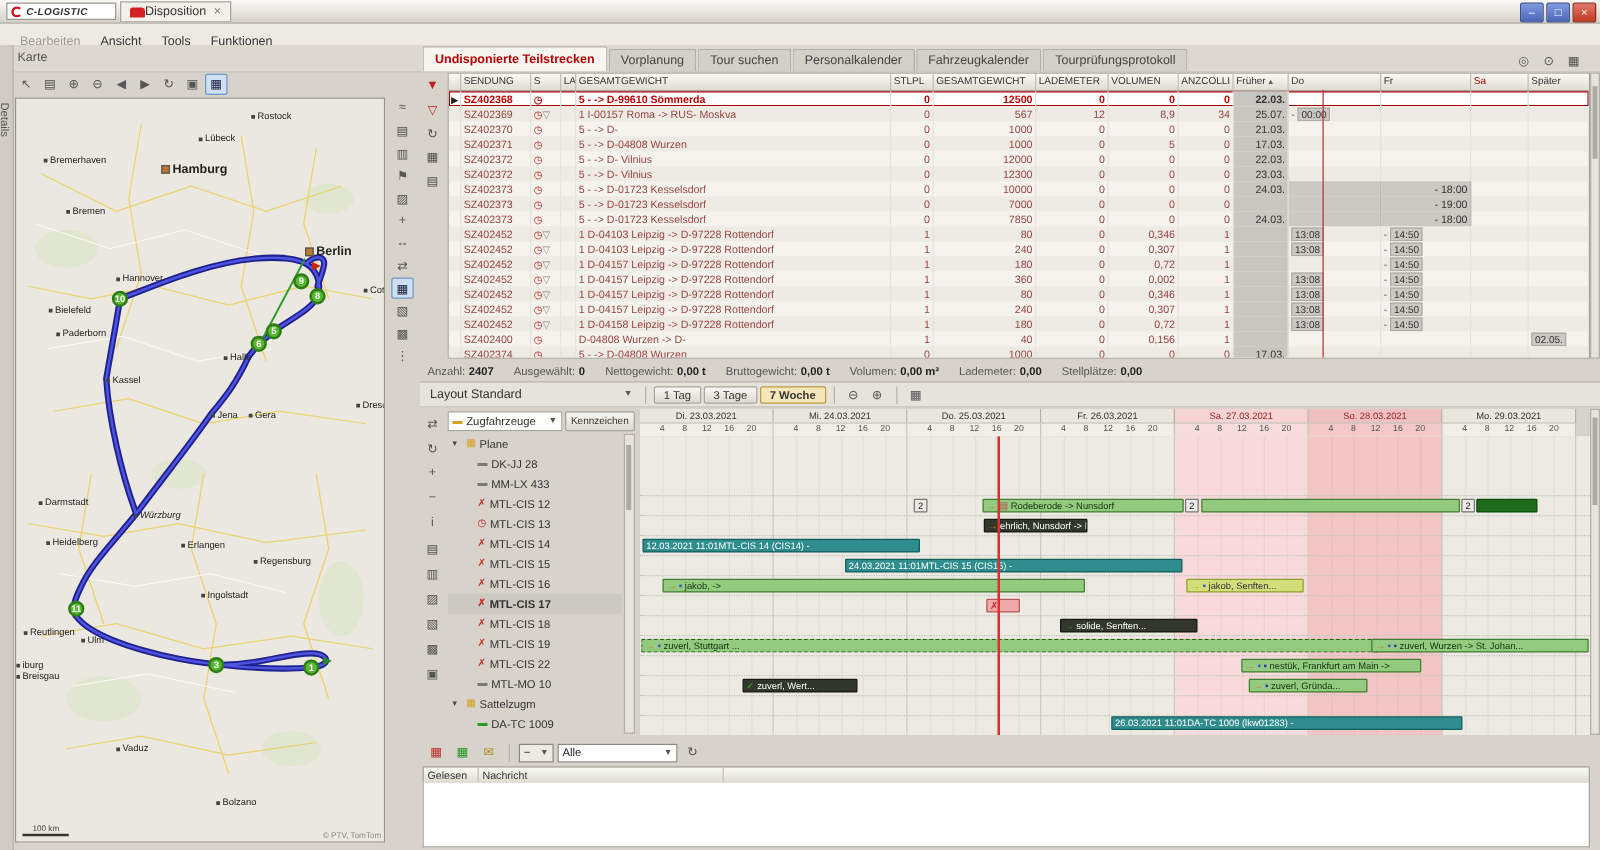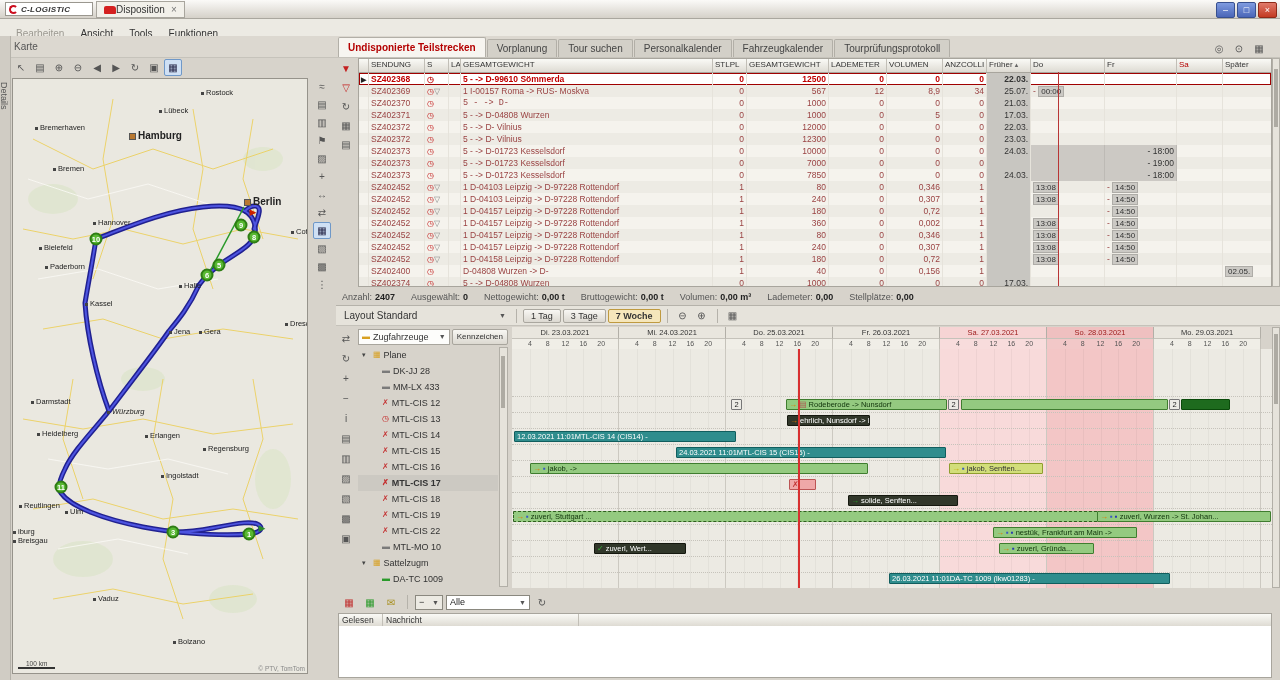--- a/index.html
+++ b/index.html
@@ -115,21 +115,21 @@
   .b-green{background:#94ca80;border:1px solid #3f7d2f;color:#10330a;}
   .b-greendk{background:#1e6b1e;border:1px solid #0a4a0a;color:#fff;}
   .b-yellow{background:#d2de7a;border:1px solid #909e2e;color:#333;}
   .b-pink{background:#efa8a8;border:1px solid #bb5555;color:#702020;}
   .b-chip{background:#31372a;border:1px solid #15180f;color:#fff;}
   .b-badge{background:#ecebe5;border:1px solid #777;color:#222;justify-content:center;padding:0;}
   .bar.dashed{border-style:dashed;border-color:#2e5e1e;}
 
   
   .msg-toolbar{position:absolute;left:340px;top:593px;height:18px;display:flex;align-items:center;gap:3px;}
-  .msg-combo{width:84px;height:15px;background:#fff;border:1px solid #8a887f;font-size:9px;display:flex;align-items:center;justify-content:space-between;padding:0 3px;box-sizing:border-box;color:#222;}
+  .msg-combo{width:96px;height:15px;background:#fff;border:1px solid #8a887f;font-size:9px;display:flex;align-items:center;justify-content:space-between;padding:0 3px;box-sizing:border-box;color:#222;}
   .msg-combo.sm{width:28px;background:#eceae3;}
   .msg-head{position:absolute;left:338px;top:613px;width:934px;height:14px;background:linear-gradient(#fafaf6,#dedbd3);border:1px solid #a8a59d;box-sizing:border-box;display:flex;font-size:8.5px;color:#333;}
   .msg-head .mh{border-right:1px solid #c2bfb7;padding:0 3px;line-height:12px;box-sizing:border-box;flex:none;overflow:hidden;}
   .msg-body{position:absolute;left:338px;top:626px;width:934px;height:52px;background:#fff;border:1px solid #a8a59d;border-top:none;box-sizing:border-box;}
 </style>
 </head>
 <body>
 
 <div class="window">
 
@@ -347,21 +347,21 @@
           <span class="td" style="width: 74px;">- <span class="badge">00:00</span></span>
           <span class="td" style="width: 72px;"></span>
           <span class="td" style="width: 46px;"></span>
           <span class="td" style="width: 50px;"></span>
         </div>
         <div class="tr">
           <span class="td" style="width: 10px;"></span>
           <span class="td" style="width: 56px;">SZ402370</span>
           <span class="td" style="width: 24px;"><span class="gi" style="color: rgb(196, 32, 32); font-size: 8px;">◷</span></span>
           <span class="td" style="width: 12px;"></span>
-          <span class="td" style="width: 252px; font-family: Liberation Mono, monospace;">5 -  -&gt; D-</span>
+          <span class="td" style="width: 252px;">5 -  -&gt; D-</span>
           <span class="td num" style="width: 34px;">0</span>
           <span class="td num" style="width: 82px;">1000</span>
           <span class="td num" style="width: 58px;">0</span>
           <span class="td num" style="width: 56px;">0</span>
           <span class="td num" style="width: 44px;">0</span>
           <span class="td grey" style="width: 44px;">21.03.</span>
           <span class="td" style="width: 74px;"></span>
           <span class="td" style="width: 72px;"></span>
           <span class="td" style="width: 46px;"></span>
           <span class="td" style="width: 50px;"></span>

